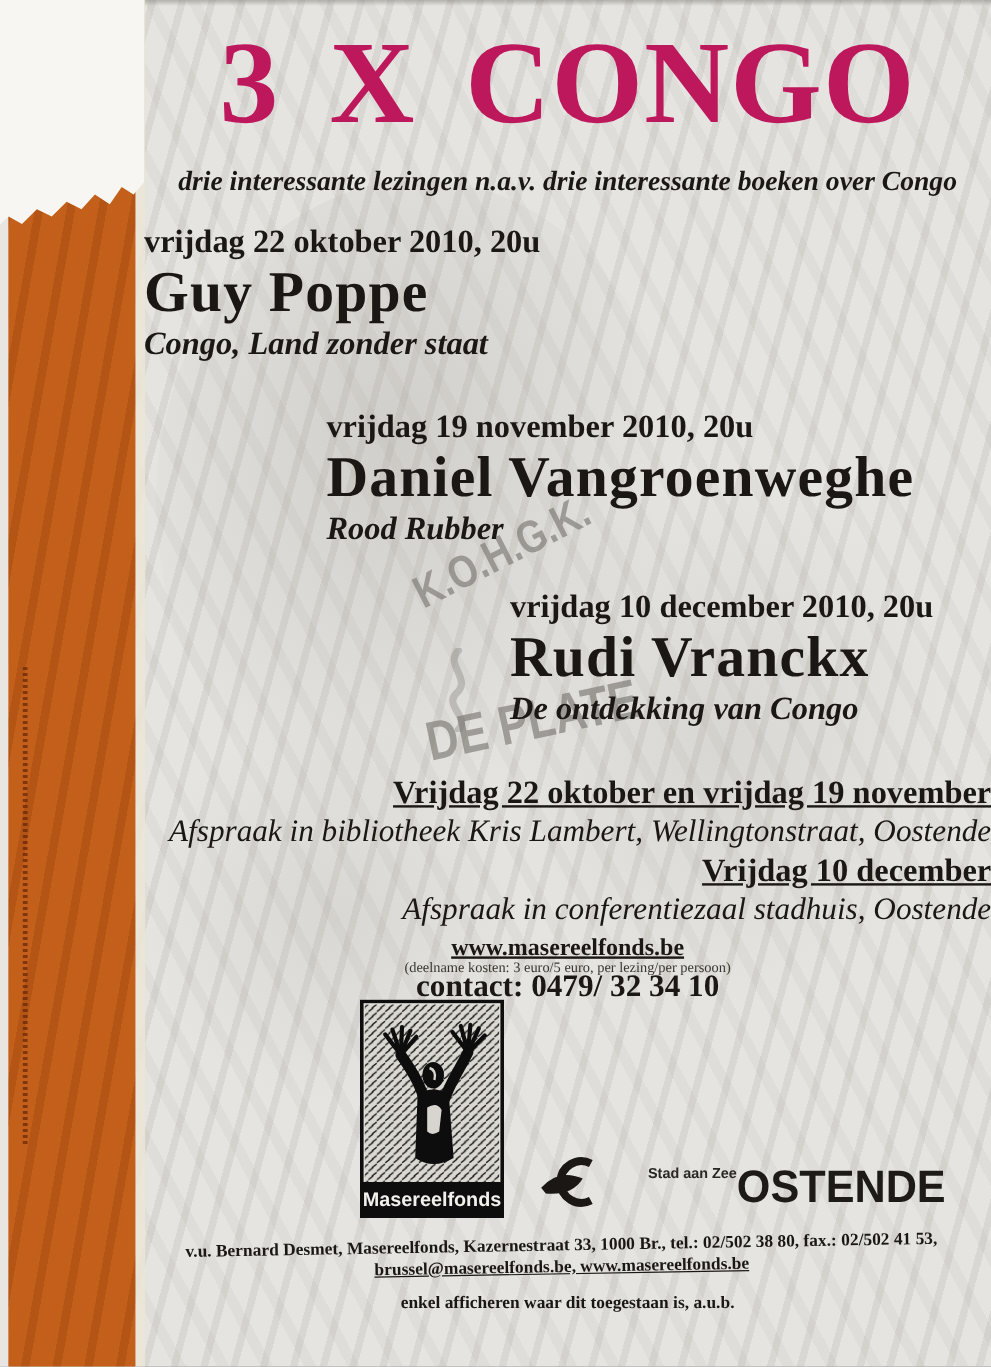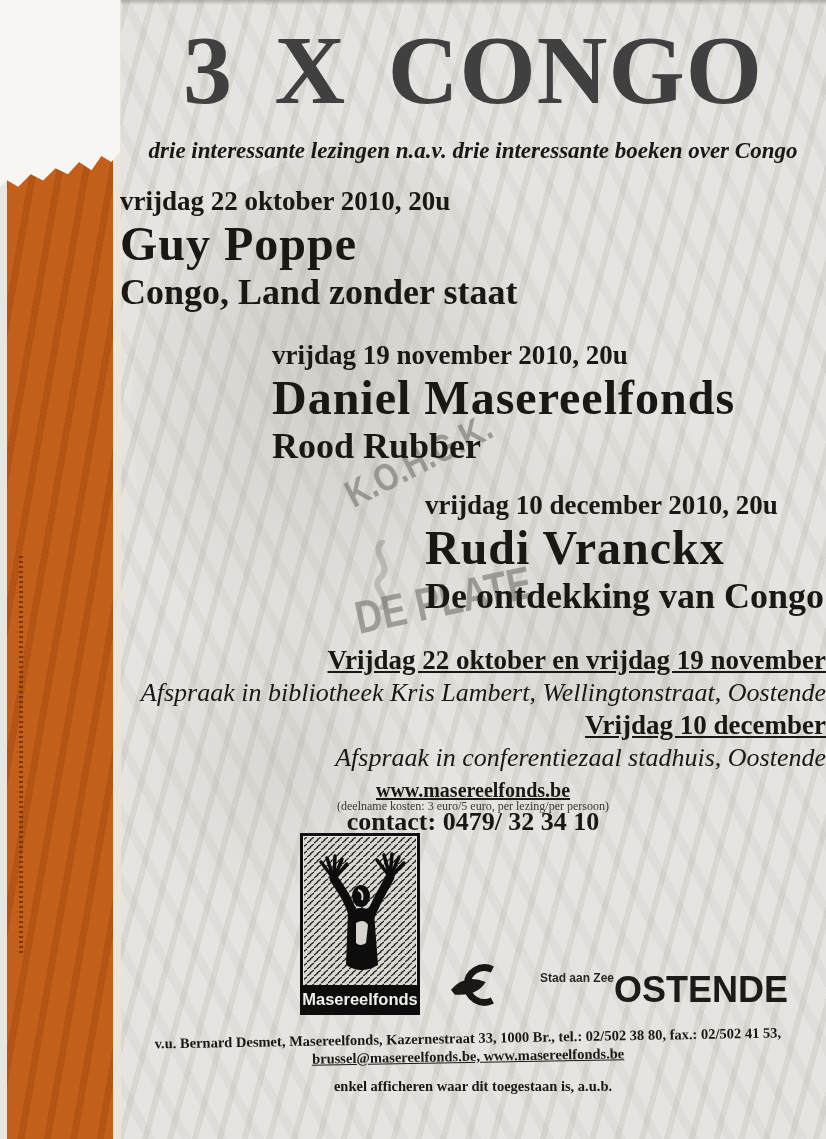--- a/index.html
+++ b/index.html
@@ -47,30 +47,30 @@
   
   .wm{position:absolute;font-family:"Liberation Sans", sans-serif;font-weight:bold;
       color:rgba(118,115,110,.62);white-space:nowrap;pointer-events:none;}
   .wm1{left:338px;top:478px;font-size:38px;transform:rotate(-27deg) scaleX(.82);transform-origin:left top;}
   .wm2{left:350px;top:592px;font-size:46px;transform:rotate(-12deg) scaleX(.8);transform-origin:left top;}
   .wm-squiggle{position:absolute;left:362px;top:540px;opacity:.4;}
 
   
   .title{
     position:absolute;left:120px;right:0;top:14px;text-align:center;
-    font-size:98px;font-weight:bold;letter-spacing:1px;word-spacing:16px;color:#404040;
+    font-size:98px;font-weight:bold;letter-spacing:1px;word-spacing:16px;color:#be185d;
   }
   .subtitle{
     position:absolute;left:120px;right:0;top:138px;text-align:center;
     font-size:23px;font-weight:bold;font-style:italic;
   }
   .event{position:absolute;}
   .event-date{font-size:27px;font-weight:bold;}
   .event-speaker{font-size:48px;font-weight:bold;line-height:1.02;margin-top:3px;letter-spacing:1px;}
-  .event-book{font-size:36px;font-weight:bold;margin-top:2px;}
+  .event-book{font-size:27px;font-weight:bold;font-style:italic;margin-top:2px;}
   .event1{left:120px;top:186px;}
   .event2{left:272px;top:340px;}
   .event3{left:425px;top:490px;}
 
   .venues{position:absolute;left:120px;right:0;top:644px;text-align:right;line-height:1.22;}
   .venue-heading{font-size:27px;font-weight:bold;text-decoration:underline;}
   .venue-detail{font-size:26px;font-weight:normal;font-style:italic;}
 
   .fee-note{position:absolute;left:120px;right:0;top:754px;text-align:center;font-size:12px;color:#3a362f;margin-top:45px;}
   .website{position:absolute;left:120px;right:0;top:779px;text-align:center;
@@ -117,21 +117,21 @@
   <div class="subtitle">drie interessante lezingen n.a.v. drie interessante boeken over Congo</div>
 
   <div class="event event1">
     <div class="event-date">vrijdag 22 oktober 2010, 20u</div>
     <div class="event-speaker">Guy Poppe</div>
     <div class="event-book">Congo, Land zonder staat</div>
   </div>
 
   <div class="event event2">
     <div class="event-date">vrijdag 19 november 2010, 20u</div>
-    <div class="event-speaker">Daniel Masereelfonds</div>
+    <div class="event-speaker">Daniel Vangroenweghe</div>
     <div class="event-book">Rood Rubber</div>
   </div>
 
   <div class="event event3">
     <div class="event-date">vrijdag 10 december 2010, 20u</div>
     <div class="event-speaker">Rudi Vranckx</div>
     <div class="event-book">De ontdekking van Congo</div>
   </div>
 
   <div class="venues">

